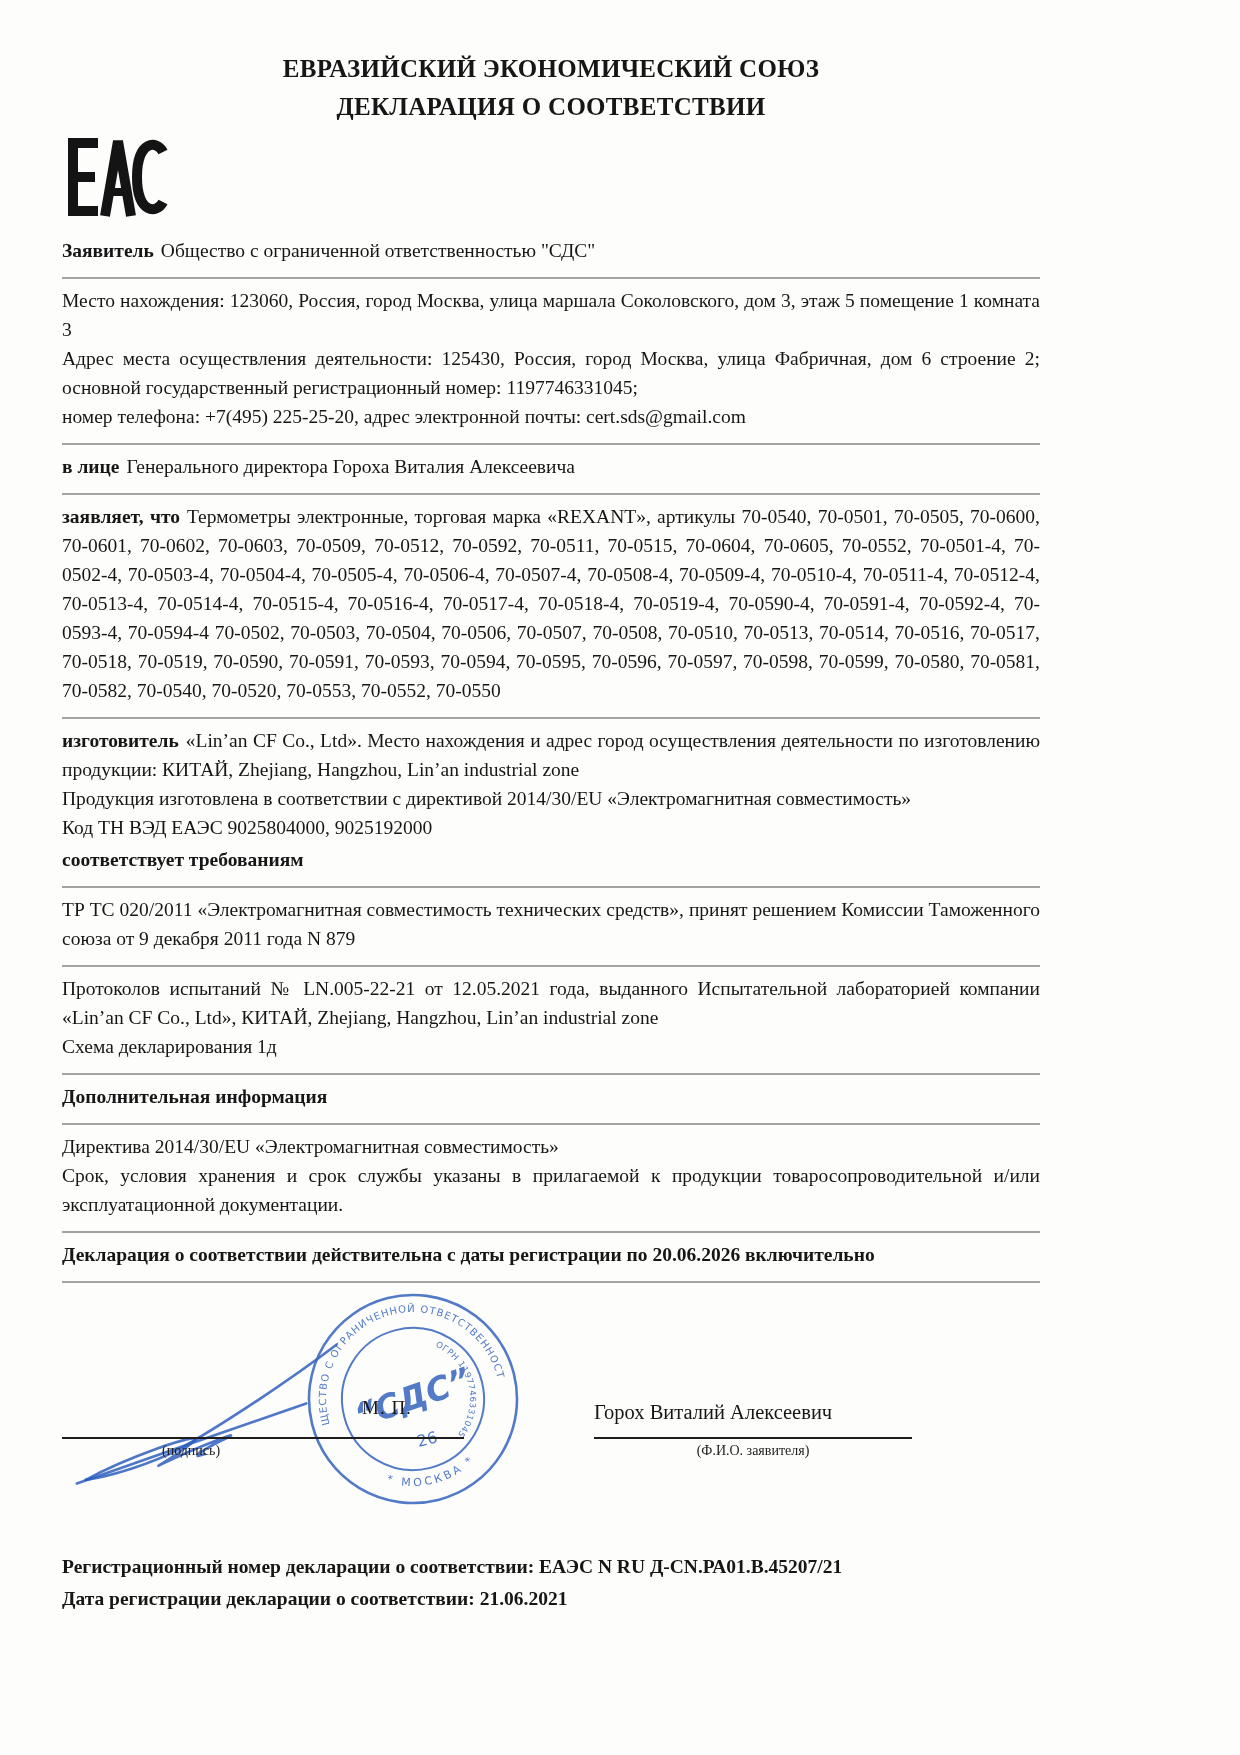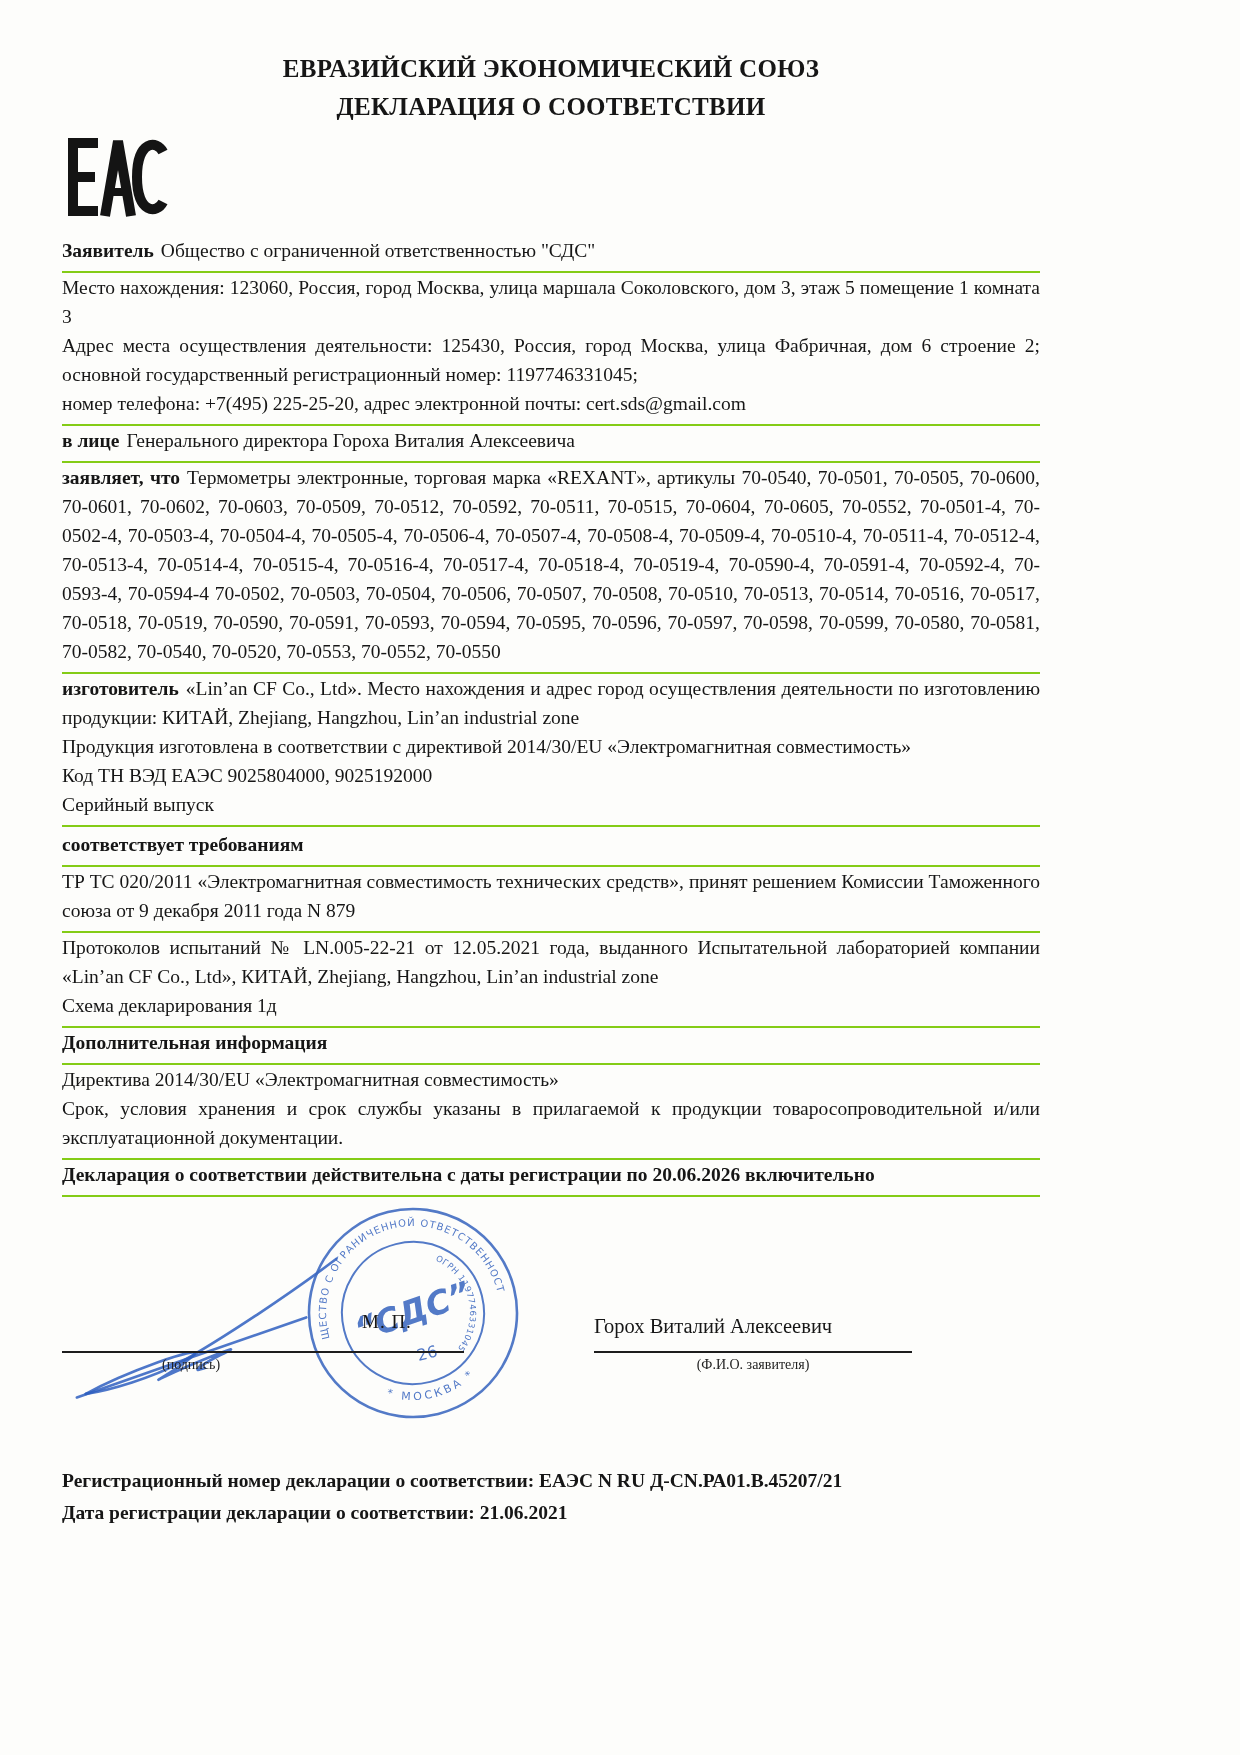--- a/index.html
+++ b/index.html
@@ -9,21 +9,21 @@
     background:#fdfdfb; color:#161616; overflow:hidden;
     font-family:"Liberation Serif","DejaVu Serif",serif;
   }
   .content { padding:50px 200px 0 62px; }
   .title { text-align:center; font-weight:bold; font-size:25px; line-height:38px; letter-spacing:.3px; }
   .eac-logo { margin:10px 0 14px 2px; }
   .row { font-size:19.5px; line-height:29px; }
   .j { text-align:justify; }
   .bl { font-weight:bold; }
   .lbl { font-weight:bold; margin-right:7px; }
-  .ruled { border-bottom:2px solid #84cc16; padding-bottom:6px; }
+  .ruled { border-bottom:2px solid #a3a3a3; padding-bottom:12px; margin-bottom:7px; }
   .mt { margin-top:3px; }
 
   
   .sig-block { position:relative; height:238px; margin-top:14px; }
   .sig-line { position:absolute; border-bottom:2px solid #1d1d1d; }
   .sig-line.left { left:0; top:140px; width:402px; }
   .sig-line.right { left:532px; top:140px; width:318px; }
   .sig-caption { position:absolute; font-size:14px; color:#222; }
   .sig-caption.podpis { left:100px; top:146px; }
   .sig-caption.fio { left:532px; top:146px; width:318px; text-align:center; }
@@ -86,21 +86,20 @@
 
     <p class="row j ruled">
       <span class="lbl">заявляет, что</span><span>Термометры электронные, торговая марка «REXANT», артикулы 70-0540, 70-0501, 70-0505, 70-0600, 70-0601, 70-0602, 70-0603, 70-0509, 70-0512, 70-0592, 70-0511, 70-0515, 70-0604, 70-0605, 70-0552, 70-0501-4, 70-0502-4, 70-0503-4, 70-0504-4, 70-0505-4, 70-0506-4, 70-0507-4, 70-0508-4, 70-0509-4, 70-0510-4, 70-0511-4, 70-0512-4, 70-0513-4, 70-0514-4, 70-0515-4, 70-0516-4, 70-0517-4, 70-0518-4, 70-0519-4, 70-0590-4, 70-0591-4, 70-0592-4, 70-0593-4, 70-0594-4 70-0502, 70-0503, 70-0504, 70-0506, 70-0507, 70-0508, 70-0510, 70-0513, 70-0514, 70-0516, 70-0517, 70-0518, 70-0519, 70-0590, 70-0591, 70-0593, 70-0594, 70-0595, 70-0596, 70-0597, 70-0598, 70-0599, 70-0580, 70-0581, 70-0582, 70-0540, 70-0520, 70-0553, 70-0552, 70-0550</span>
     </p>
 
     <p class="row j">
       <span class="lbl">изготовитель</span><span>«Lin’an CF Co., Ltd». Место нахождения и адрес город осуществления деятельности по изготовлению продукции: КИТАЙ, Zhejiang, Hangzhou, Lin’an industrial zone</span>
     </p>
     <div class="row j">Продукция изготовлена в соответствии с директивой 2014/30/EU «Электромагнитная совместимость»</div>
     <div class="row">Код ТН ВЭД ЕАЭС 9025804000, 9025192000</div>
-    <div class="row ruled">Серийный выпуск</div>
 
     <div class="row bl ruled mt">соответствует требованиям</div>
     <div class="row j ruled">ТР ТС 020/2011 «Электромагнитная совместимость технических средств», принят решением Комиссии Таможенного союза от 9 декабря 2011 года N 879</div>
 
     <div class="row j">Протоколов испытаний № LN.005-22-21 от 12.05.2021 года, выданного Испытательной лабораторией компании «Lin’an CF Co., Ltd», КИТАЙ, Zhejiang, Hangzhou, Lin’an industrial zone</div>
     <div class="row ruled">Схема декларирования 1д</div>
 
     <div class="row bl ruled">Дополнительная информация</div>
     <div class="row">Директива 2014/30/EU «Электромагнитная совместимость»</div>
     <div class="row j ruled">Срок, условия хранения и срок службы указаны в прилагаемой к продукции товаросопроводительной и/или эксплуатационной документации.</div>

